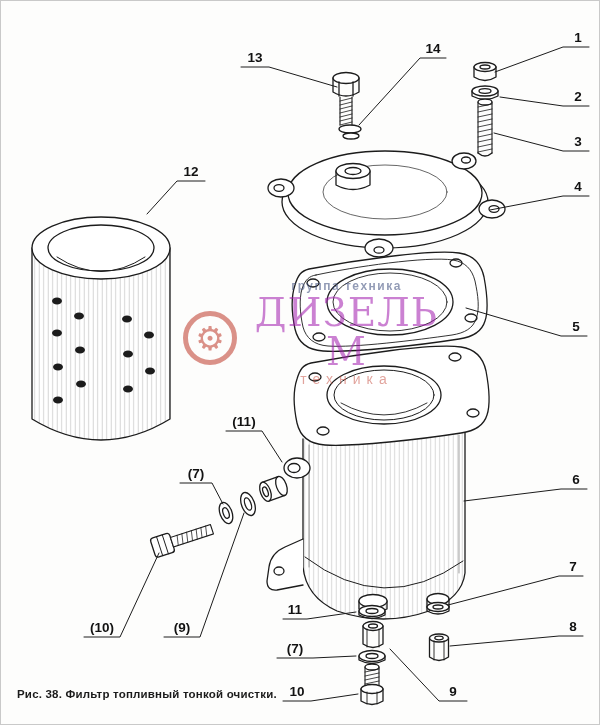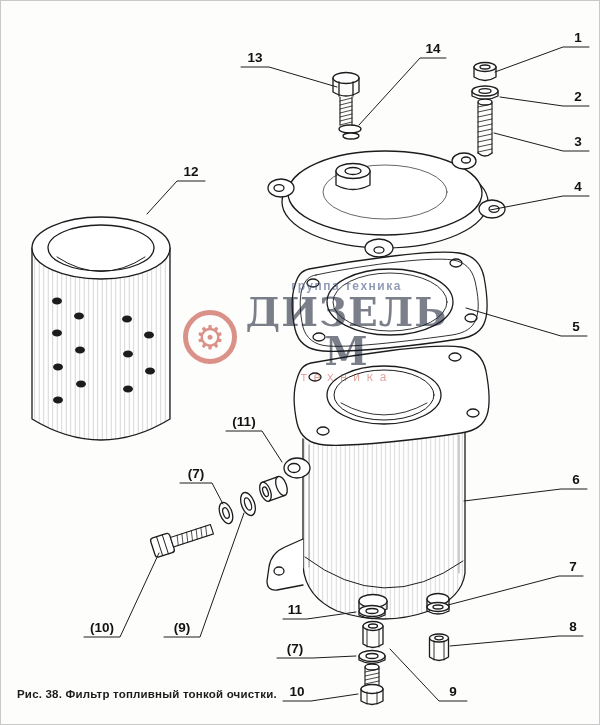--- a/index.html
+++ b/index.html
@@ -21,24 +21,24 @@
   }
   .wm-logo {
     flex:0 0 auto; width:54px; height:54px; margin-top:10px;
     border:5px solid #bf3a2b; border-radius:50%;
     display:flex; align-items:center; justify-content:center;
     font-size:33px; color:#bf3a2b; line-height:1;
   }
   .wm-text { flex:1; text-align:center; }
   .wm-top { color:#3a4a7a; font-weight:bold; font-size:12px; letter-spacing:1.5px; }
   .wm-main {
-    color:#0f172a; font-weight:bold; font-size:39px; line-height:1;
+    color:#a21caf; font-weight:normal; font-size:39px; line-height:1;
     letter-spacing:1px; font-family:"DejaVu Serif", serif;
   }
-  .wm-sub { color:#bf3a2b; font-size:12px; letter-spacing:6px; opacity:0.85;font-family:Liberation Mono, monospace; }
+  .wm-sub { color:#bf3a2b; font-size:14px; letter-spacing:6px; opacity:0.85; }
   svg text { font-family:"Liberation Sans", sans-serif; }
 </style>
 </head>
 <body>
 
 <div class="page">
 
   <svg class="drawing" viewBox="0 0 600 725">
     <defs>
       <pattern id="hatchV" width="4.5" height="10" patternUnits="userSpaceOnUse">

